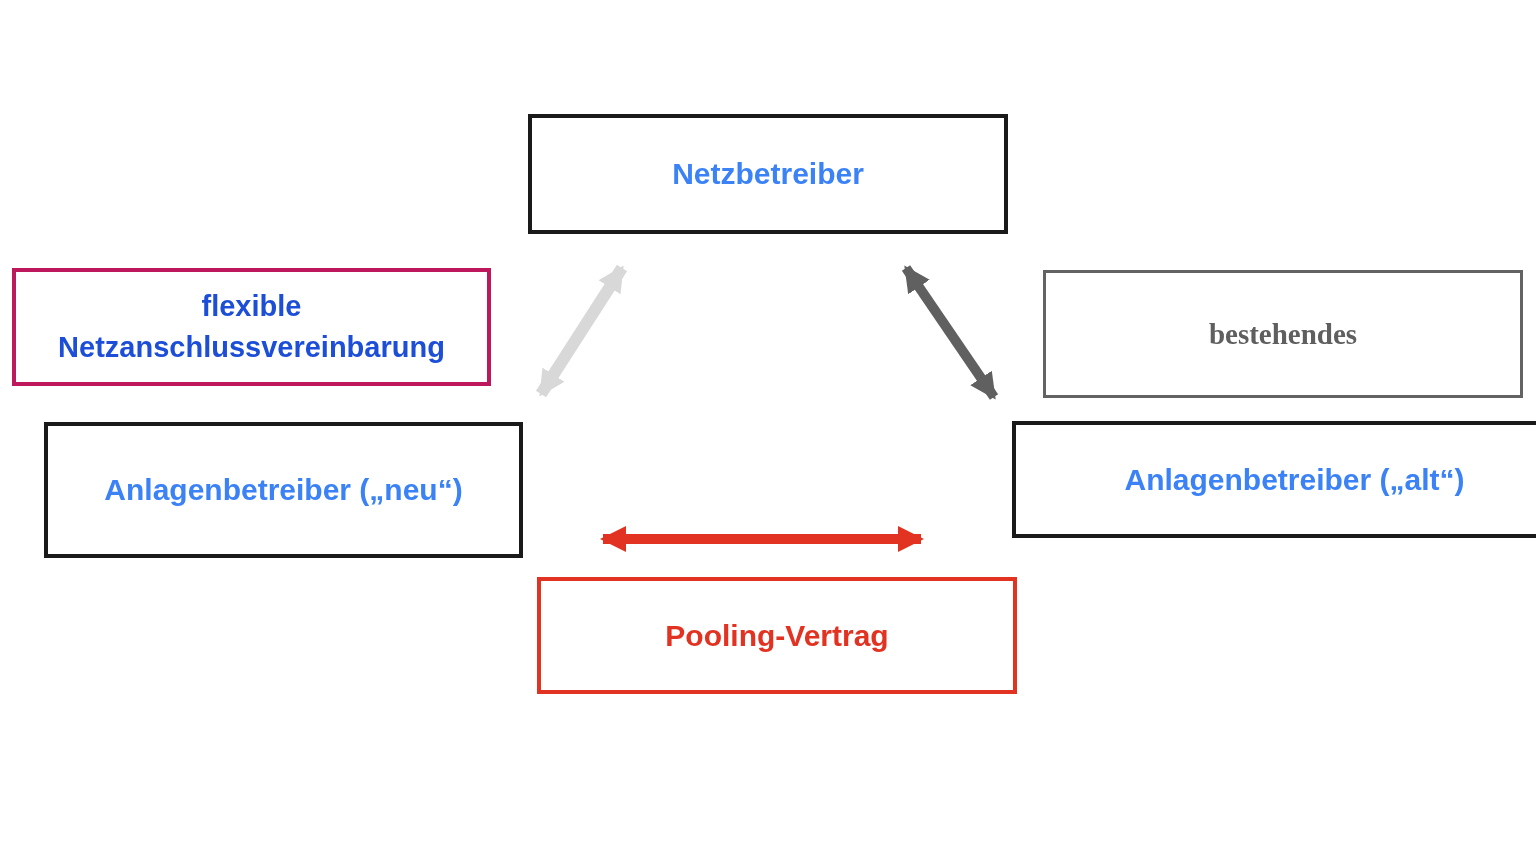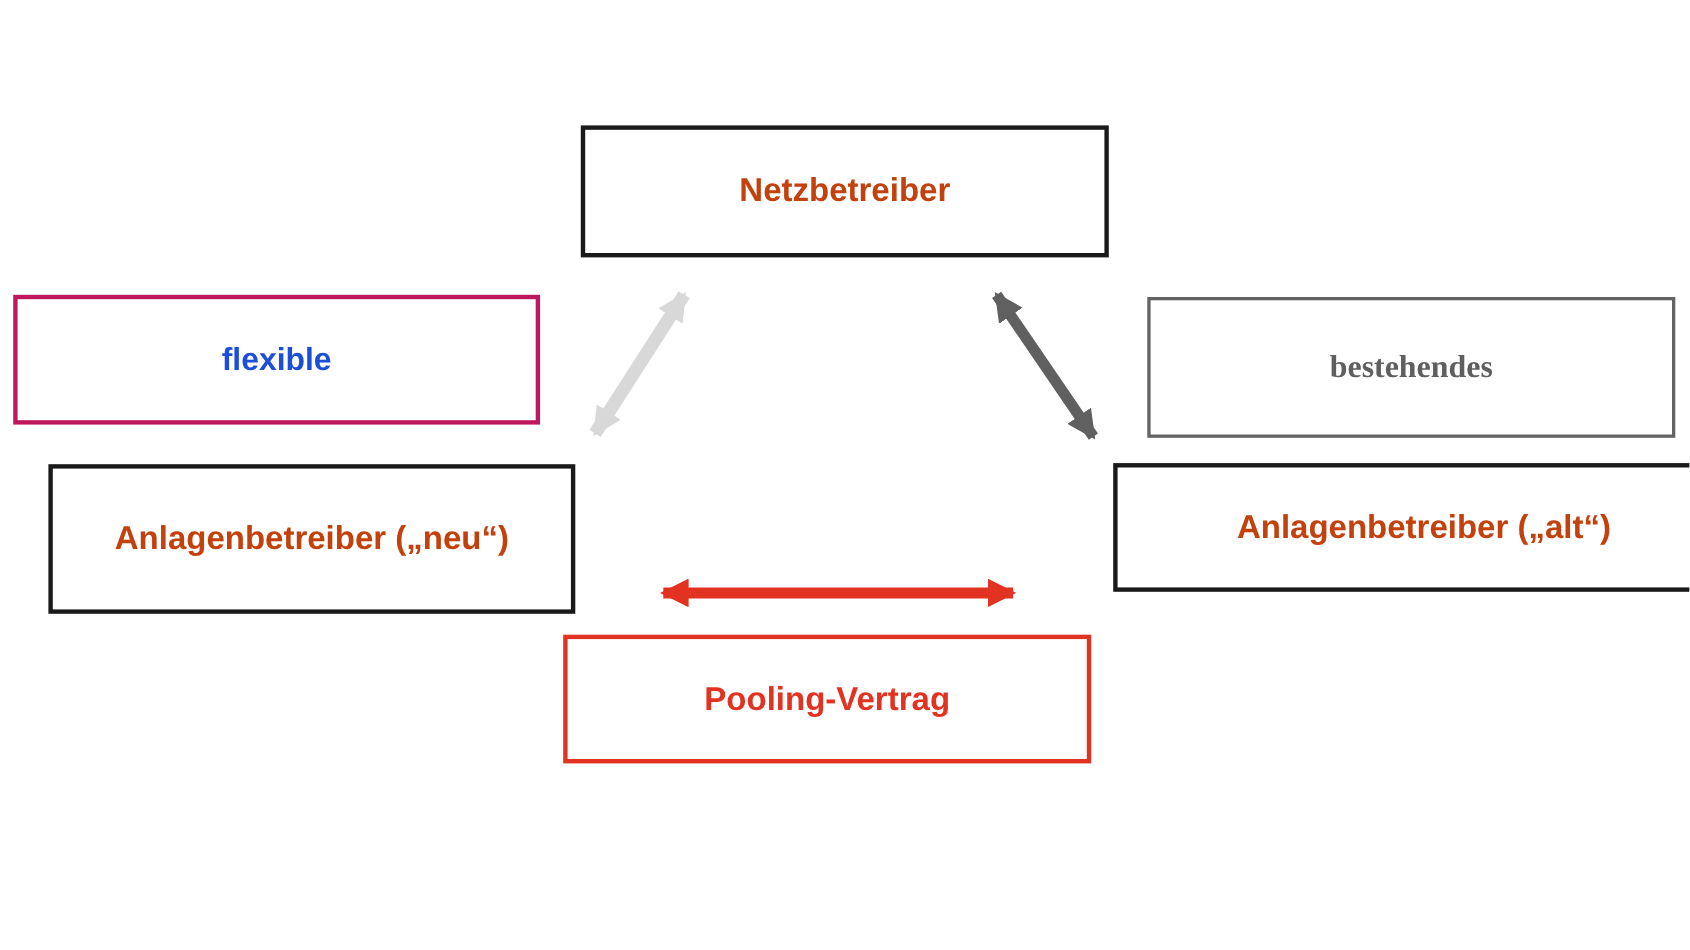--- a/index.html
+++ b/index.html
@@ -22,21 +22,21 @@
     flex-direction: column;
     align-items: center;
     justify-content: center;
     text-align: center;
     font-weight: 700;
     background: #ffffff;
     line-height: 1.4;
   }
   .box-black {
     border: 4px solid #1a1a1a;
-    color: #c2410c;
+    color: #3b82f6;
     font-size: 30px;
   }
   .box-lightgray {
     border: 4px solid #be185d;
     color: #1d4ed8;
     font-size: 29px;
   }
   .box-darkgray {
     border: 3px solid #636363;
     color: #5f5f5f;
@@ -45,21 +45,21 @@
   .box-red {
     border: 4px solid #e23322;
     color: #e23322;
     font-size: 30px;
   }
   #box-netzbetreiber      { left: 528px;  top: 114px; width: 480px; height: 120px; }
   #box-flexible           { left: 12px;   top: 268px; width: 479px; height: 118px; }
   #box-bestehendes        { left: 1043px; top: 270px; width: 480px; height: 128px; font-family: Liberation Serif, serif; }
   #box-anlagen-neu        { left: 44px;   top: 422px; width: 479px; height: 136px; }
   #box-anlagen-alt        { left: 1012px; top: 421px; width: 565px; height: 117px; justify-content: center; }
-  #box-pooling            { left: 512px;  top: 577px; width: 480px; height: 117px; }
+  #box-pooling            { left: 537px;  top: 577px; width: 480px; height: 117px; }
   .arrow-layer {
     position: absolute;
     left: 0;
     top: 0;
     width: 1536px;
     height: 864px;
     pointer-events: none;
   }
 </style>
 </head>
@@ -83,20 +83,21 @@
     <line x1="906" y1="268" x2="994" y2="397" stroke="#606060" stroke-width="10" marker-start="url(#head-dark)" marker-end="url(#head-dark)"></line>
     <line x1="603" y1="539" x2="921" y2="539" stroke="#e23322" stroke-width="10" marker-start="url(#head-red)" marker-end="url(#head-red)"></line>
   </svg>
 
   <div id="box-netzbetreiber" class="box box-black">
     <span>Netzbetreiber</span>
   </div>
 
   <div id="box-flexible" class="box box-lightgray">
     <span>flexible</span>
+    <span>Netzanschlussvereinbarung</span>
   </div>
 
   <div id="box-bestehendes" class="box box-darkgray">
     <span>bestehendes</span>
   </div>
 
   <div id="box-anlagen-neu" class="box box-black">
     <span>Anlagenbetreiber („neu“)</span>
   </div>
 

